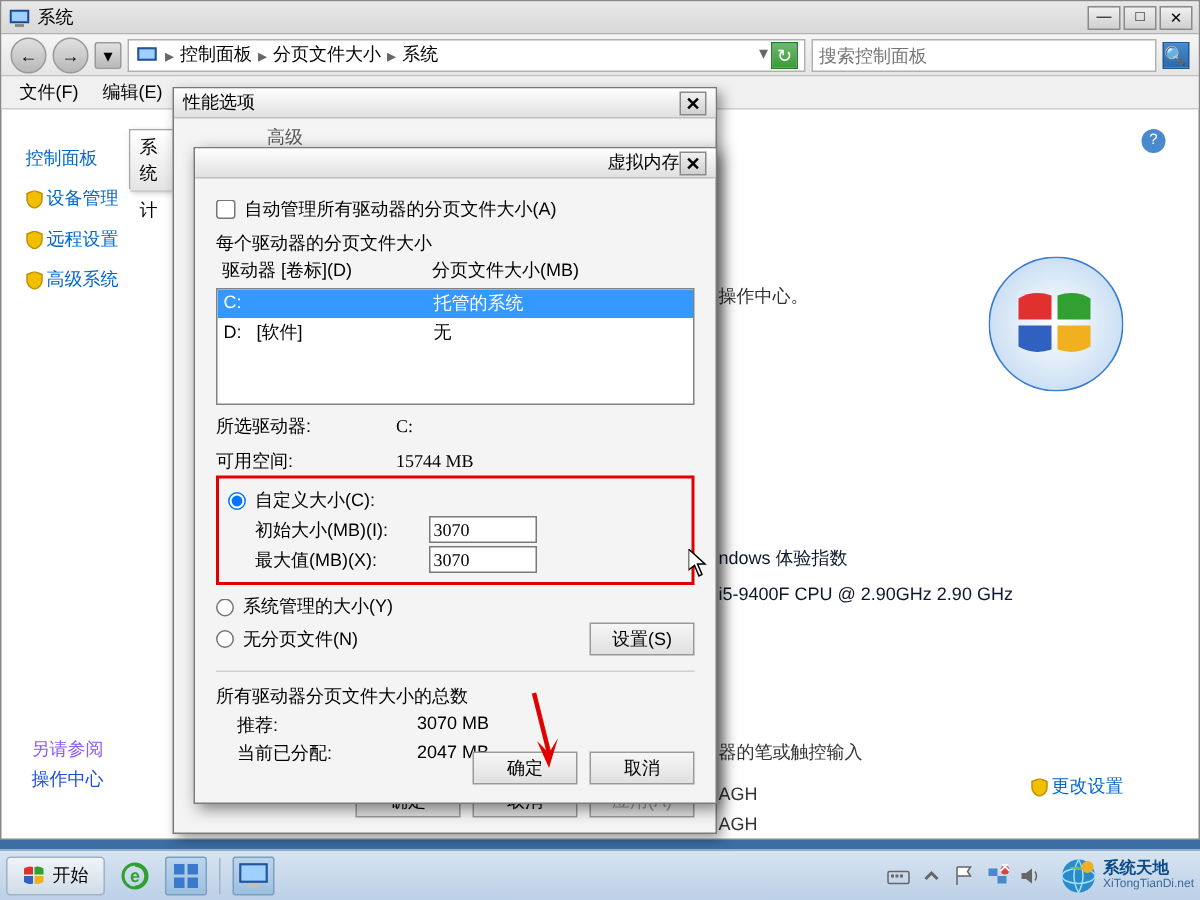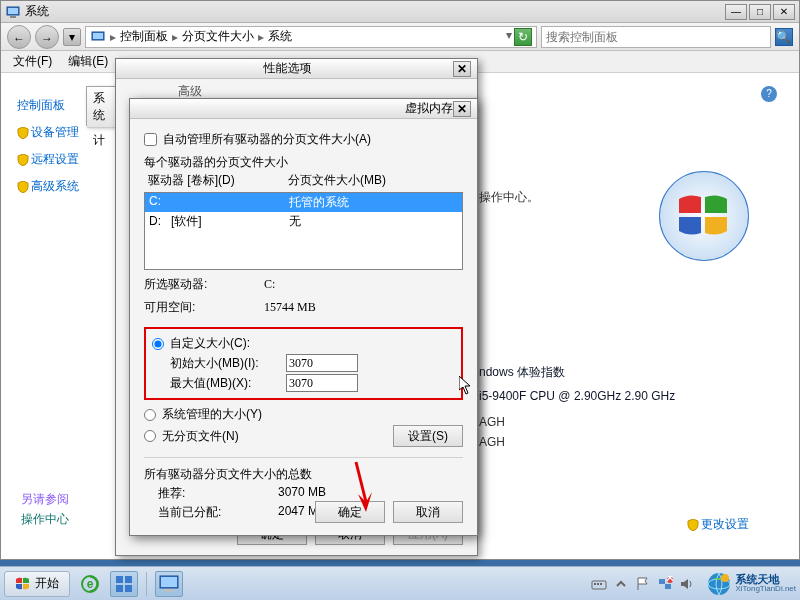--- a/index.html
+++ b/index.html
@@ -26,40 +26,40 @@
 
 
 .menubar { height: 22px; background: #f0f0f0; border-bottom: 1px solid #d0d0d0; display: flex; align-items: center; padding: 0 6px; gap: 4px; }
 .menu-item { padding: 2px 6px; cursor: pointer; }
 
 
 .left-pane { position: absolute; left: 16px; top: 96px; width: 68px; }
 .left-link { display: block; margin-bottom: 10px; color: #0066cc; cursor: pointer; white-space: nowrap; }
 .shield-icon { display: inline-block; width: 12px; height: 12px; vertical-align: middle; margin-right: 2px; }
 .see-also { position: absolute; left: 20px; top: 490px; color: #8b5cf6; }
-.action-center { position: absolute; left: 20px; top: 510px; color: #0f766e; cursor: pointer; }
+.action-center { position: absolute; left: 20px; top: 510px; color: #1d4ed8; cursor: pointer; }
 
 
 .right-content { position: absolute; right: 30px; top: 88px; width: 290px; }
 .help-icon { position: absolute; right: 22px; top: 85px; width: 16px; height: 16px; border-radius: 50%; background: #4a8acc; color: #fff; text-align: center; line-height: 16px; font-size: 10px; cursor: pointer; }
 .rights-text { text-align: left; margin-top: 100px; color: #333; }
 .win-logo { position: absolute; right: 50px; top: 170px; width: 90px; height: 90px; }
 .spec-line { margin-top: 8px; color: #0f172a; }
 .pen-line { margin-top: 90px; color: #333; }
 .agh { color: #333; margin-top: 12px; }
 .change-settings { position: absolute; right: 50px; top: 515px; color: #0066cc; cursor: pointer; }
 
 
 .sys-popup { position: absolute; left: 86px; top: 86px; width: 30px; height: 40px; background: #f4f4f4; border: 1px solid #a5a5a5; box-shadow: 2px 2px 4px rgba(0,0,0,.3); }
 .sys-popup .title { background: linear-gradient(#fff,#e4e4e4); padding: 3px 6px; border-bottom: 1px solid #ccc; }
 
 
 .perf-dialog { position: absolute; left: 115px; top: 58px; width: 363px; height: 498px; background: #f4f4f4; border: 1px solid #7a7a7a; box-shadow: 3px 3px 8px rgba(0,0,0,.4); }
 .perf-titlebar { height: 20px; background: linear-gradient(#fff,#e0e0e0); border-bottom: 1px solid #c0c0c0; display: flex; align-items: center; padding: 0 6px; }
-.perf-titlebar .title { flex: 1; text-align: center; }
+.perf-titlebar .title { flex: 1; }
 .perf-close { width: 18px; height: 16px; border: 1px solid #8a8a8a; background: linear-gradient(#f0f0f0,#d0d0d0); display: flex; align-items: center; justify-content: center; font-size: 12px; cursor: pointer; font-weight: bold; }
 .perf-tabs { height: 18px; padding: 4px 8px 0 8px; display: flex; gap: 6px; font-size: 11px; color: #555; overflow: hidden; }
 .perf-btns { position: absolute; bottom: 10px; right: 14px; display: flex; gap: 8px; }
 .dlg-btn { min-width: 70px; height: 22px; border: 1px solid #9a9a9a; background: linear-gradient(#f6f6f6,#e0e0e0); cursor: pointer; padding: 0 10px; }
 .dlg-btn.disabled { color: #999; cursor: default; }
 
 
 .vm-dialog { position: absolute; left: 129px; top: 98px; width: 349px; height: 438px; background: #f4f4f4; border: 1px solid #7a7a7a; box-shadow: 3px 3px 10px rgba(0,0,0,.5); }
 .vm-titlebar { height: 20px; background: linear-gradient(#fff,#e0e0e0); border-bottom: 1px solid #c0c0c0; display: flex; align-items: center; padding: 0 6px; }
 .vm-titlebar .title { flex: 1; text-align: right; }
@@ -68,21 +68,21 @@
 .vm-check input { width: 13px; height: 13px; }
 .vm-group { margin-top: 4px; }
 .drive-list { border: 1px solid #828282; background: #fff; height: 78px; margin-top: 2px; overflow: hidden; }
 .drive-header { display: flex; padding: 1px 4px; font-size: 12px; }
 .drive-row { display: flex; padding: 1px 4px; font-size: 12px; }
 .drive-row.selected { background: #3399ff; color: #fff; }
 .drive-col1 { width: 140px; }
 .vm-row { display: flex; margin-top: 6px; align-items: center; }
 .vm-label { width: 120px; }
 .vm-value { font-family: SimSun; }
-.red-box { border: 2px solid #e00000; padding: 4px 6px; margin-top: 11px; position: relative; }
+.red-box { border: 2px solid #e00000; padding: 4px 6px; margin-top: 1px; position: relative; }
 .radio-row { display: flex; align-items: center; gap: 6px; margin: 2px 0; }
 .radio-row input[type=radio] { width: 12px; height: 12px; }
 .size-row { display: flex; align-items: center; gap: 4px; margin: 2px 0 2px 18px; }
 .size-row .lbl { width: 112px; }
 .size-input { width: 72px; height: 18px; border: 1px solid #7a7a7a; background: #fff; padding: 0 2px; font-family: SimSun; }
 .cursor-arrow { position: absolute; right: -14px; bottom: 2px; font-size: 16px; }
 .totals-group { margin-top: 10px; border-top: 1px solid #d0d0d0; padding-top: 8px; }
 .totals-row { display: flex; margin: 2px 0 2px 14px; }
 .totals-row .tl { width: 120px; }
 .vm-btns { position: absolute; bottom: 12px; right: 14px; display: flex; gap: 8px; }
@@ -183,20 +183,21 @@
         </radialGradient>
       </defs>
     <path d="M20 28 Q30 22 42 26 L42 42 L20 42 Z" fill="#e03030"></path>
     <path d="M46 26 Q58 22 68 28 L68 42 L46 42 Z" fill="#30a030"></path>
     <path d="M20 46 L42 46 L42 62 Q30 66 20 60 Z" fill="#3060c0"></path>
     <path d="M46 46 L68 46 L68 60 Q58 66 46 62 Z" fill="#f0b020"></path>
   </svg>
   <div style="position:absolute;right:30px;top:355px;width:290px;">
     <div class="spec-line">ndows 体验指数</div>
     <div class="spec-line">i5-9400F CPU @ 2.90GHz   2.90 GHz</div>
+    <div class="pen-line">器的笔或触控输入</div>
     <div class="agh">AGH</div>
     <div class="agh" style="margin-top:6px;">AGH</div>
   </div>
   <a class="change-settings"><svg class="shield-icon" viewBox="0 0 12 12">
         <path d="M6 0 L11 2 L11 6 Q11 10 6 12 Q1 10 1 6 L1 2 Z" fill="#f0c000" stroke="#c09000"></path>
       </svg><span>更改设置</span></a>
 </div>
 
 <div class="sys-popup">
   <div class="title">系统</div>

